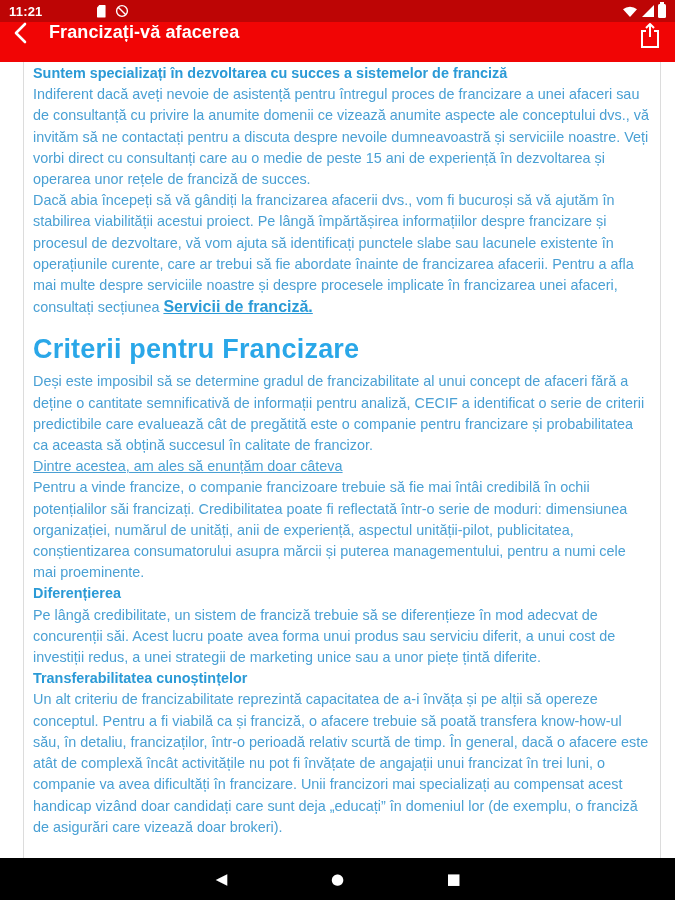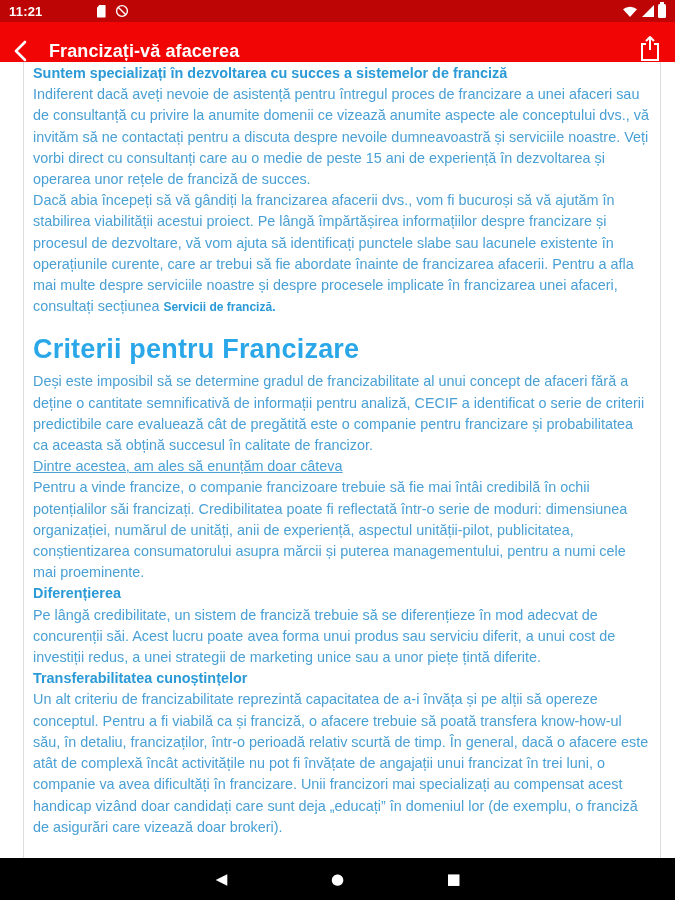--- a/index.html
+++ b/index.html
@@ -25,21 +25,21 @@
     border-radius: 1px;
   }
   .battery { width: 8px; height: 14px; background: #fff; border-radius: 1.5px; position: relative; }
   .battery::before {
     content: ""; position: absolute; top: -2px; left: 2px; width: 4px; height: 2px; background: #fff;
   }
 
   
   .app-bar {
     height: 40px; background: #f10505; color: #fff;
-    display: flex; align-items: flex-end; padding: 0 14px; flex: 0 0 auto;
+    display: flex; align-items: flex-start; padding: 0 14px; flex: 0 0 auto;
   }
   .back-button { background: none; border: none; padding: 0 6px 0 0; cursor: pointer; display: flex; align-items: center; }
   .app-title { font-size: 18px; font-weight: 700; color: #fff; margin-left: 16px; letter-spacing: 0.1px; }
   .share-button { background: none; border: none; margin-left: auto; padding: 0; cursor: pointer; display: flex; align-items: center; }
 
   
   .content {
     flex: 1 1 auto; background: #fff; overflow: hidden; position: relative;
   }
   .panel {
@@ -47,22 +47,22 @@
     border-left: 1px solid #dcdcdc; border-right: 1px solid #dcdcdc;
     padding: 1px 9px 0 9px; overflow: hidden; background: #fff;
   }
   .panel p { color: #4aa0d4; font-size: 14.4px; line-height: 21.2px; }
   .bold-head { font-weight: 700; color: #2b9ad6 !important; }
   .main-heading {
     color: #2aa7e8; font-size: 27px; font-weight: 700;
     margin: 16px 0 6px 0; letter-spacing: 0.2px;
   }
   .services-link {
-    color: #2b9ad6; font-size: 12px; font-weight: 700;
-    cursor: pointer; white-space: nowrap;
+    color: #2b9ad6; font-size: 16px; font-weight: 700;
+    text-decoration: underline; cursor: pointer; white-space: nowrap;
   }
   .note-link { text-decoration: underline; cursor: pointer; }
 
   
   .nav-bar {
     height: 42px; background: #000; flex: 0 0 auto;
     display: flex; align-items: center; justify-content: center; gap: 96px;
   }
   .nav-btn {
     background: none; border: none; color: #fff; cursor: pointer;

